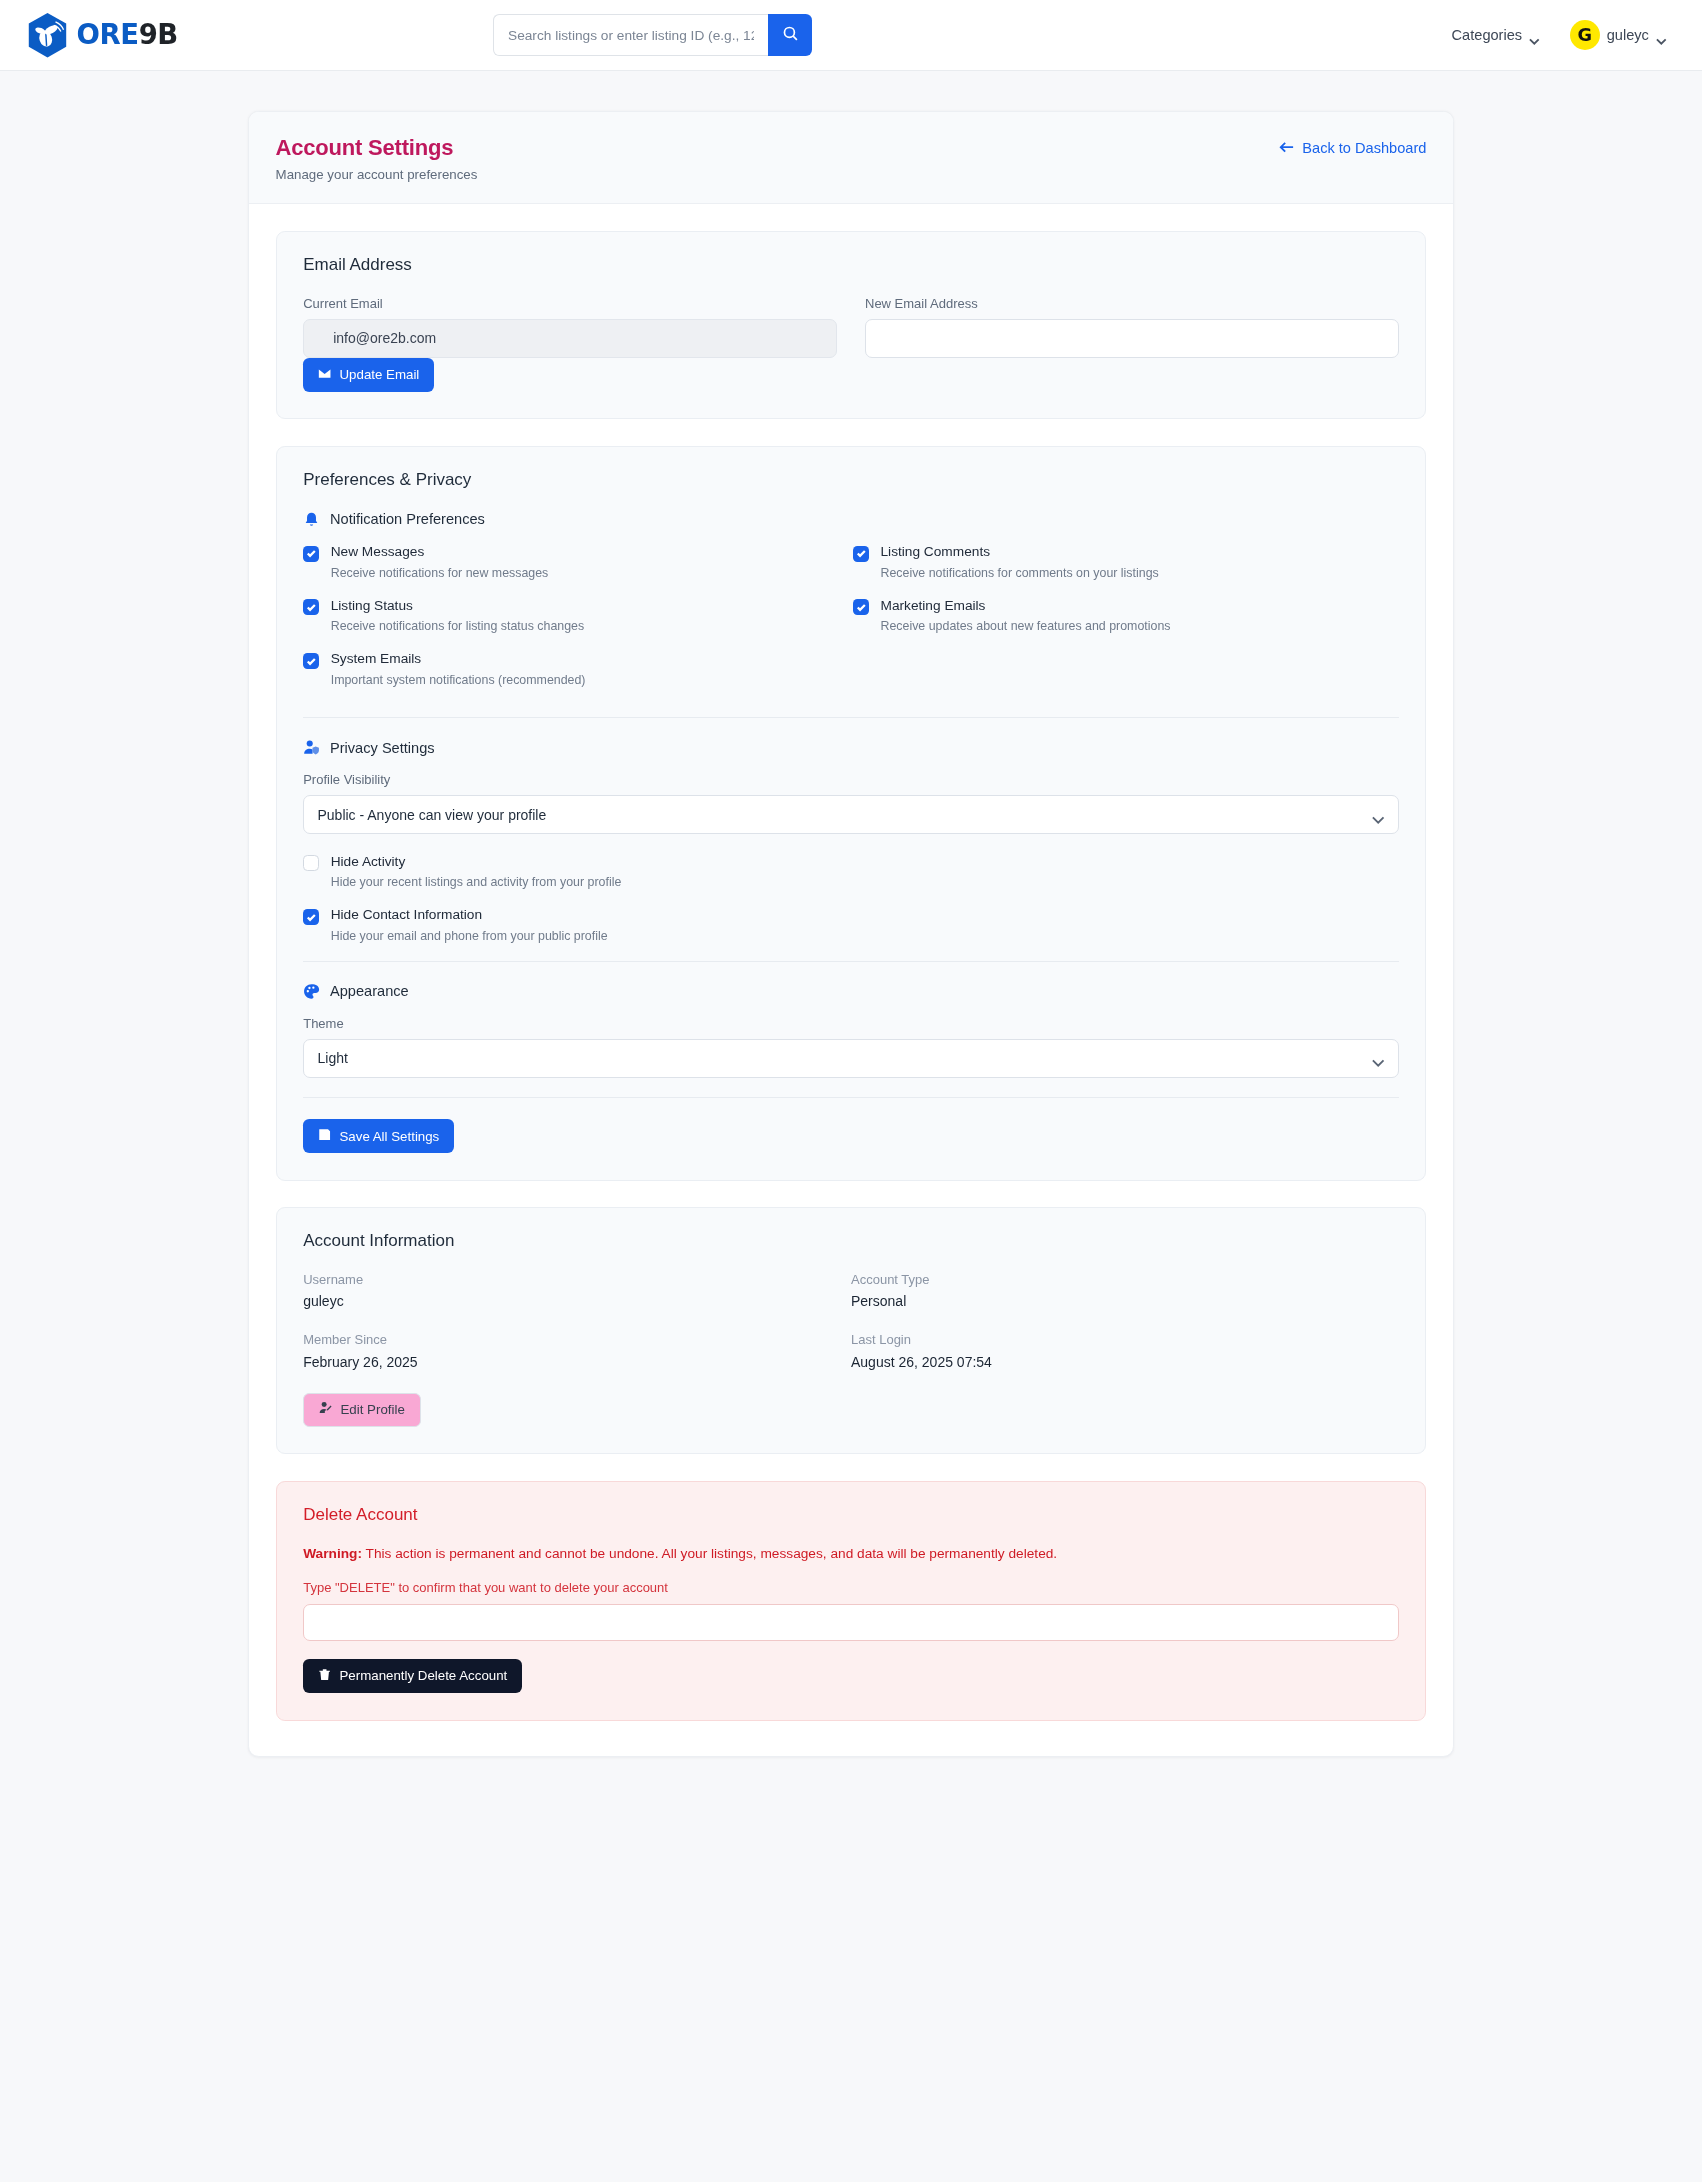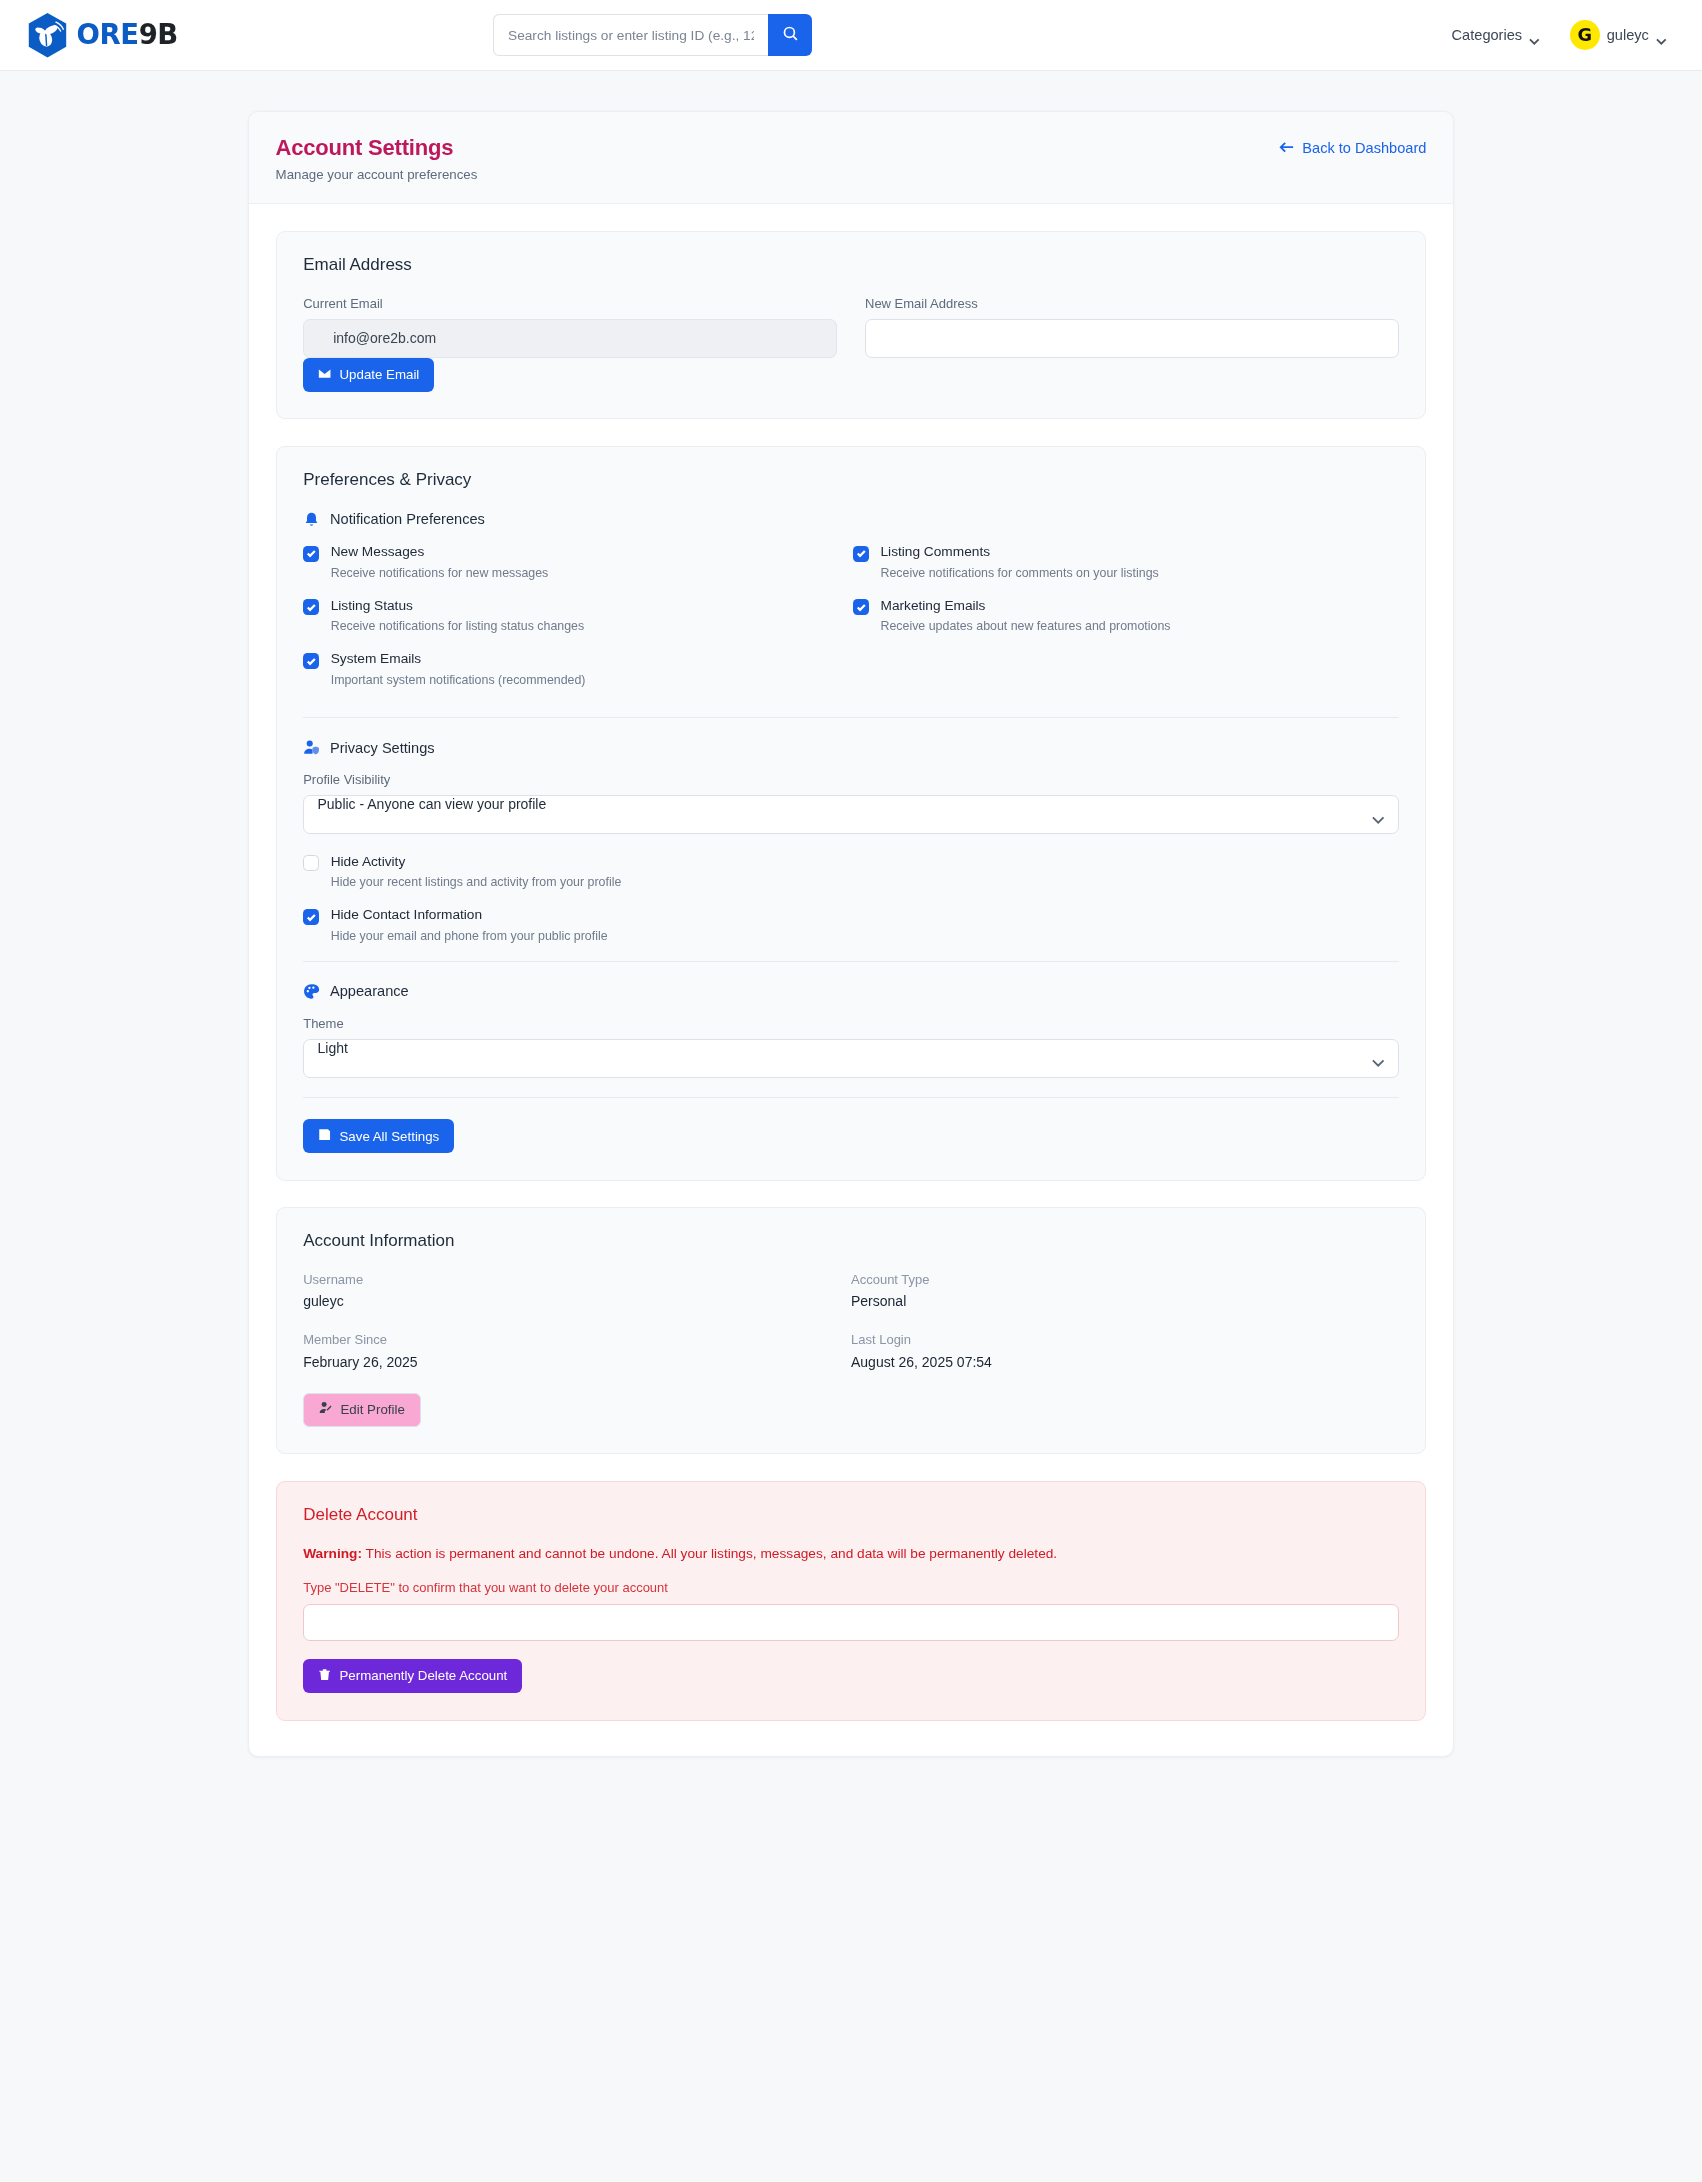--- a/index.html
+++ b/index.html
@@ -169,21 +169,21 @@
     font-family: "Liberation Sans", sans-serif;
     cursor: pointer;
     padding: 0 15px;
     height: 34px;
   }
   .btn svg { width: 13.3px; height: 13.3px; }
   .btn-primary { background: #1a63eb; color: #fff; }
   .btn-primary svg { fill: #fff; }
   .btn-light { background: #f9a8d4; color: #36404e; border: 0.9px solid #dde2e9; }
   .btn-light svg { fill: #36404e; }
-  .btn-danger { background: #6d28d9; color: #fff; }
+  .btn-danger { background: #0f172a; color: #fff; }
   .btn-danger svg { fill: #fff; }
 
   .mt-email-btn { }
 
   
   .subhead {
     display: flex;
     align-items: center;
     gap: 9.8px;
     font-size: 14.6px;
@@ -218,20 +218,21 @@
   .sel {
     width: 100%;
     height: 39px;
     border: 0.9px solid #dde2e9;
     border-radius: 7px;
     background: #fff;
     padding: 0 13.3px;
     font-size: 14px;
     color: #1f2b3a;
     display: flex;
+    align-items: center;
     cursor: pointer;
   }
   .sel-caret {
     position: absolute;
     right: 14px; top: 50%; transform: translateY(-50%);
     width: 12.4px; height: 8px;
     pointer-events: none;
   }
   .sel-caret svg { width: 12.4px; height: 8px; stroke: #5a6575; fill: none; stroke-width: 2.1; }
 

